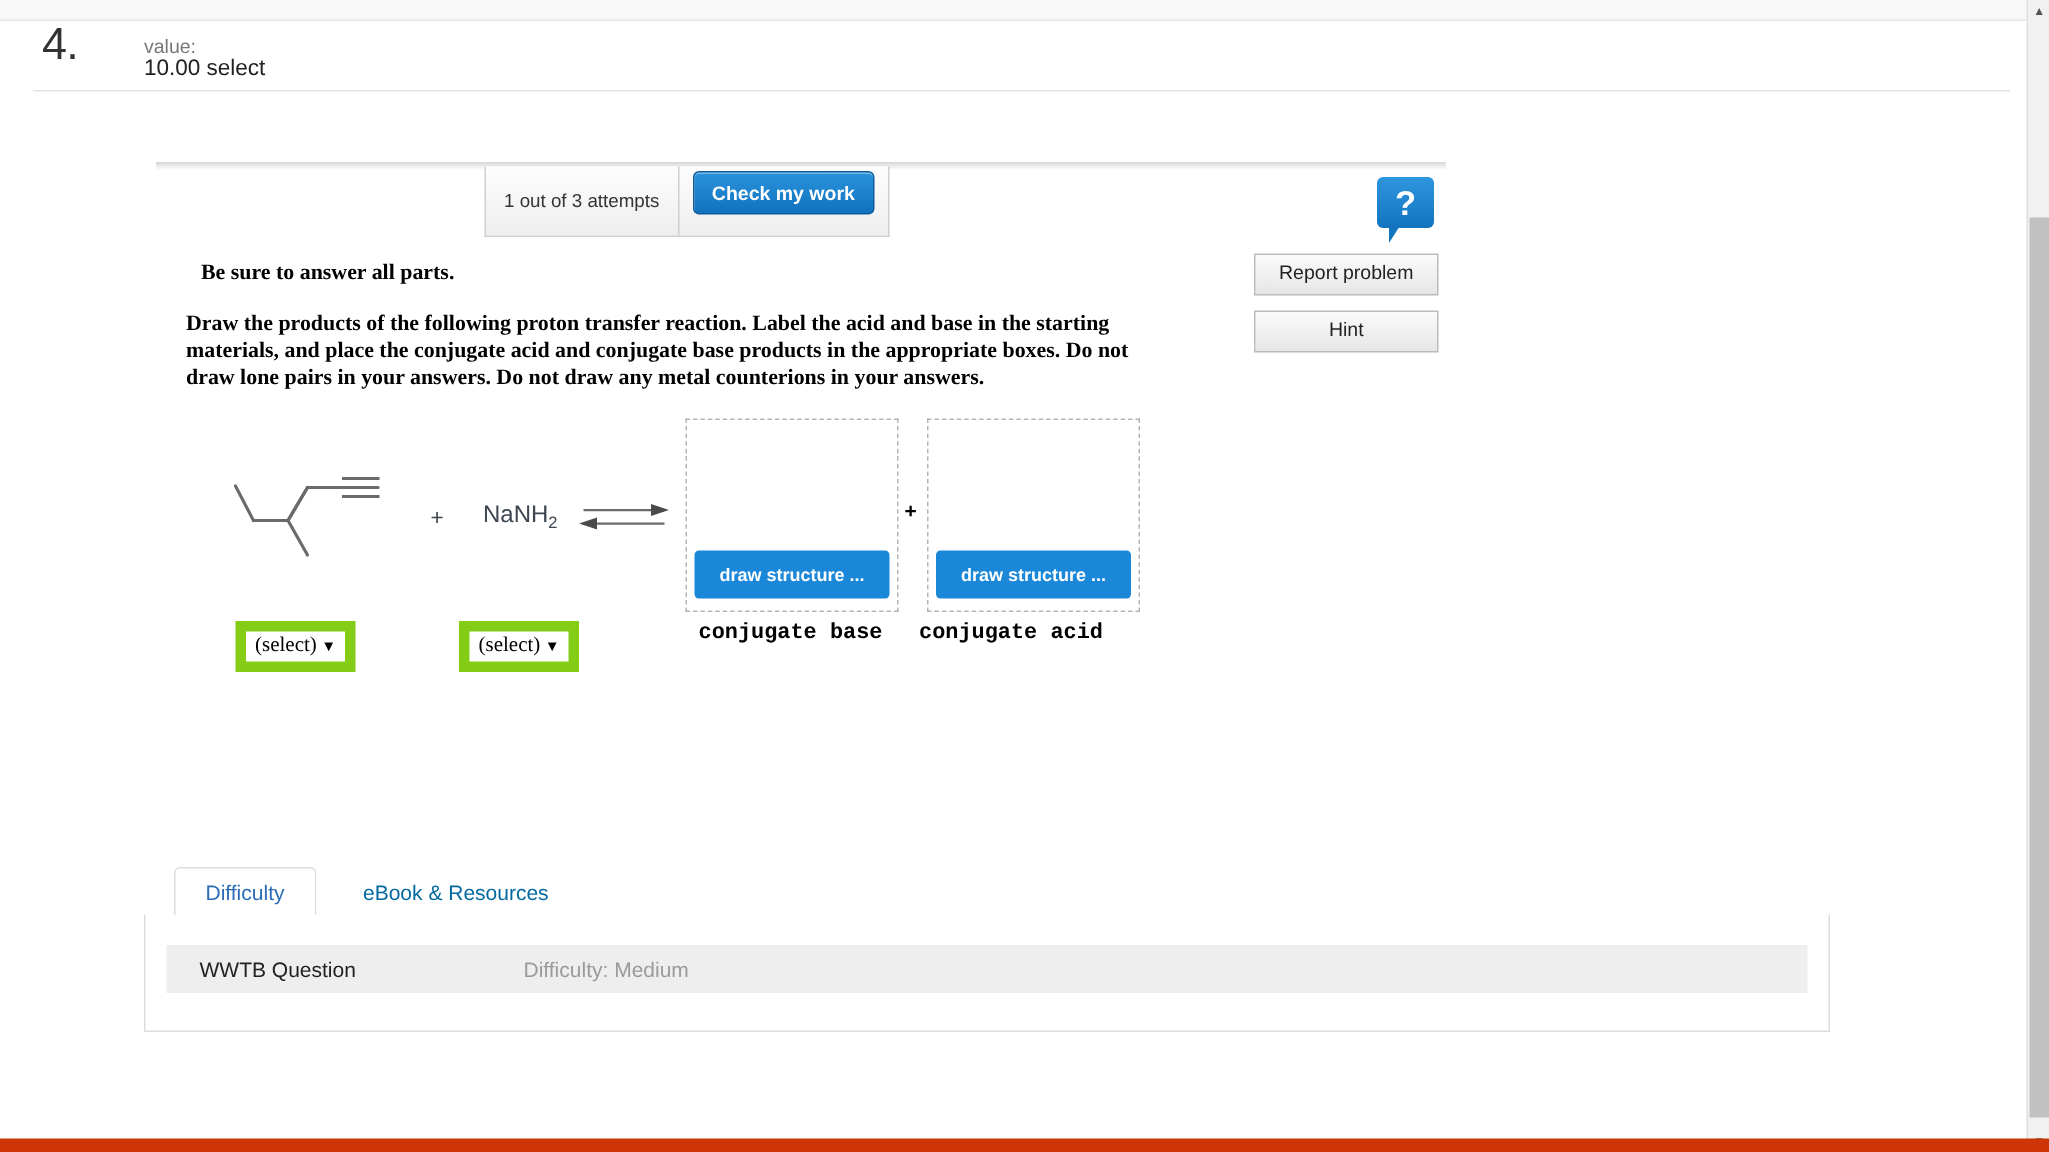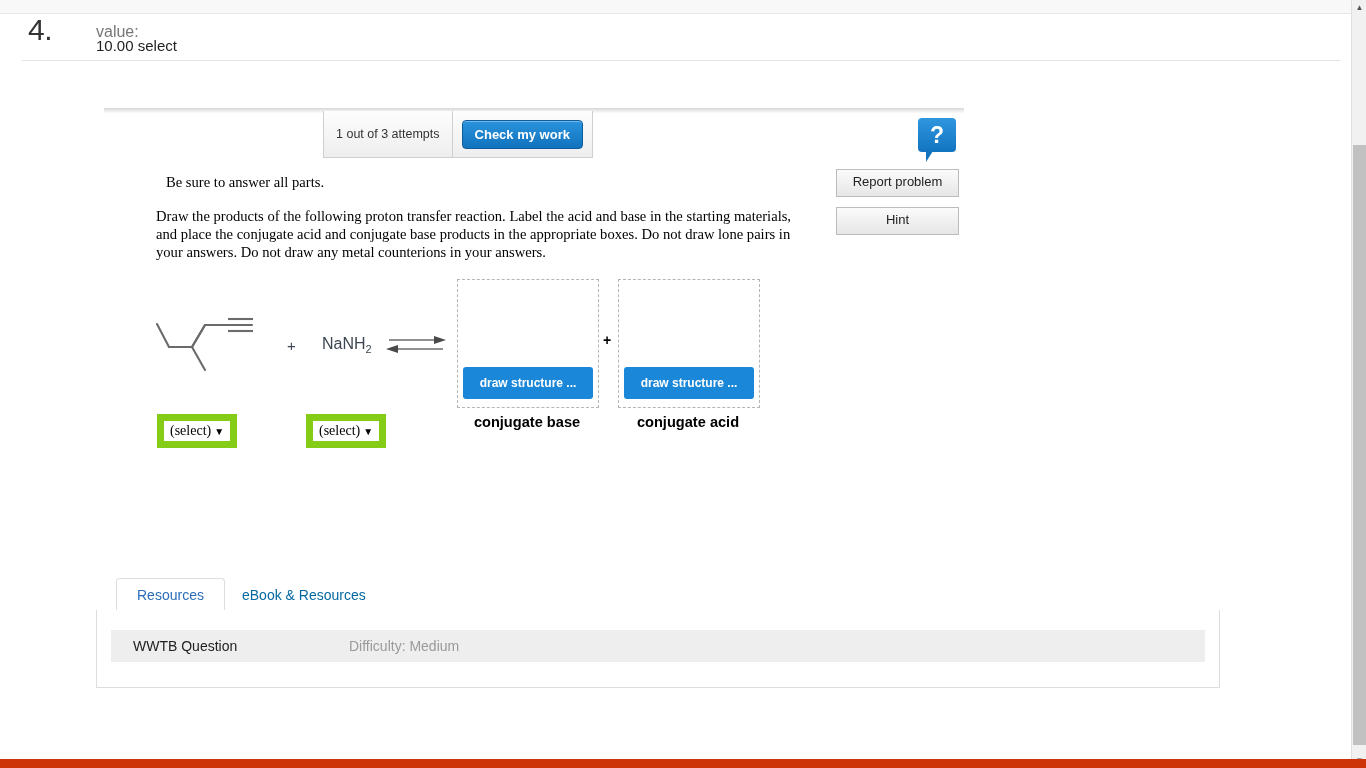--- a/index.html
+++ b/index.html
@@ -41,21 +41,21 @@
     font-size: 30px;
     color: #333333;
     font-family: "Liberation Sans", sans-serif;
     font-weight: 400;
     letter-spacing: -0.5px;
   }
   .q-value-label {
     position: absolute;
     left: 74px;
     top: 7px;
-    font-size: 16px;
+    font-size: 13px;
     color: #777777;
   }
   .q-value-points {
     position: absolute;
     left: 74px;
     top: 21px;
     font-size: 15px;
     color: #222222;
   }
 
@@ -72,21 +72,21 @@
   
   .attempt-box {
     position: absolute;
     left: 323px;
     top: 111px;
     height: 46px;
     border: 1px solid #cfcfcf;
     border-top: none;
     background: linear-gradient(to bottom, #fdfdfd 0%, #eeeeee 100%);
     display: flex;
-    align-items: center;
+    align-items: flex-end;
   }
   .attempt-text {
     padding: 0 12px;
     font-size: 12.5px;
     color: #333333;
     height: 46px;
     line-height: 46px;
     border-right: 1px solid #cfcfcf;
     white-space: nowrap;
   }
@@ -157,25 +157,24 @@
     text-align: center;
     line-height: 24px;
   }
   .btn-report { left: 836px; top: 169px; }
   .btn-hint   { left: 836px; top: 207px; }
 
   
   .instr {
     position: absolute;
     font-family: "Liberation Serif", serif;
-    font-weight: normal;
+    font-weight: bold;
     color: #000000;
     font-size: 14.6px;
     line-height: 18px;
-    margin-left: 32px;
   }
   .instr-1 { left: 134px; top: 173px; }
   .instr-2 { left: 124px; top: 207px; width: 645px; }
 
   
   .rxn { position: absolute; left: 0; top: 0; }
 
   .plus-sign {
     position: absolute;
     font-family: "Liberation Sans", sans-serif;
@@ -224,27 +223,27 @@
     font-family: "Liberation Sans", sans-serif;
     text-align: center;
     line-height: 21px;
   }
 
   .ans-label {
     position: absolute;
     top: 414px;
     width: 140px;
     text-align: center;
-    font-family: Liberation Sans, sans-serif;
+    font-family: Liberation Mono, monospace;
     font-weight: bold;
     font-size: 14.6px;
     color: #000000;
   }
   .ans-label-base { left: 457px; }
-  .ans-label-acid { left: 618px; }
+  .ans-label-acid { left: 604px; }
 
   
   .sel {
     position: absolute;
     top: 414px;
     height: 20px;
     border: 7px solid #84cc16;
     background: #ffffff;
     font-family: "Liberation Serif", serif;
     font-size: 14px;
@@ -439,21 +438,21 @@
 <div class="ans-label ans-label-acid">conjugate acid</div>
 
 <div class="sel sel-1">
   <span>(select)</span><span class="caret">▼</span>
 </div>
 <div class="sel sel-2">
   <span>(select)</span><span class="caret">▼</span>
 </div>
 
 <div class="tabs">
-  <div class="tab tab-active">Resources</div>
+  <div class="tab tab-active">Difficulty</div>
   <div class="tab tab-inactive">eBook &amp; Resources</div>
 </div>
 
 <div class="panel">
   <div class="panel-row">
     <div class="cell-title">WWTB Question</div>
     <div class="cell-diff">Difficulty: Medium</div>
   </div>
 </div>
 

